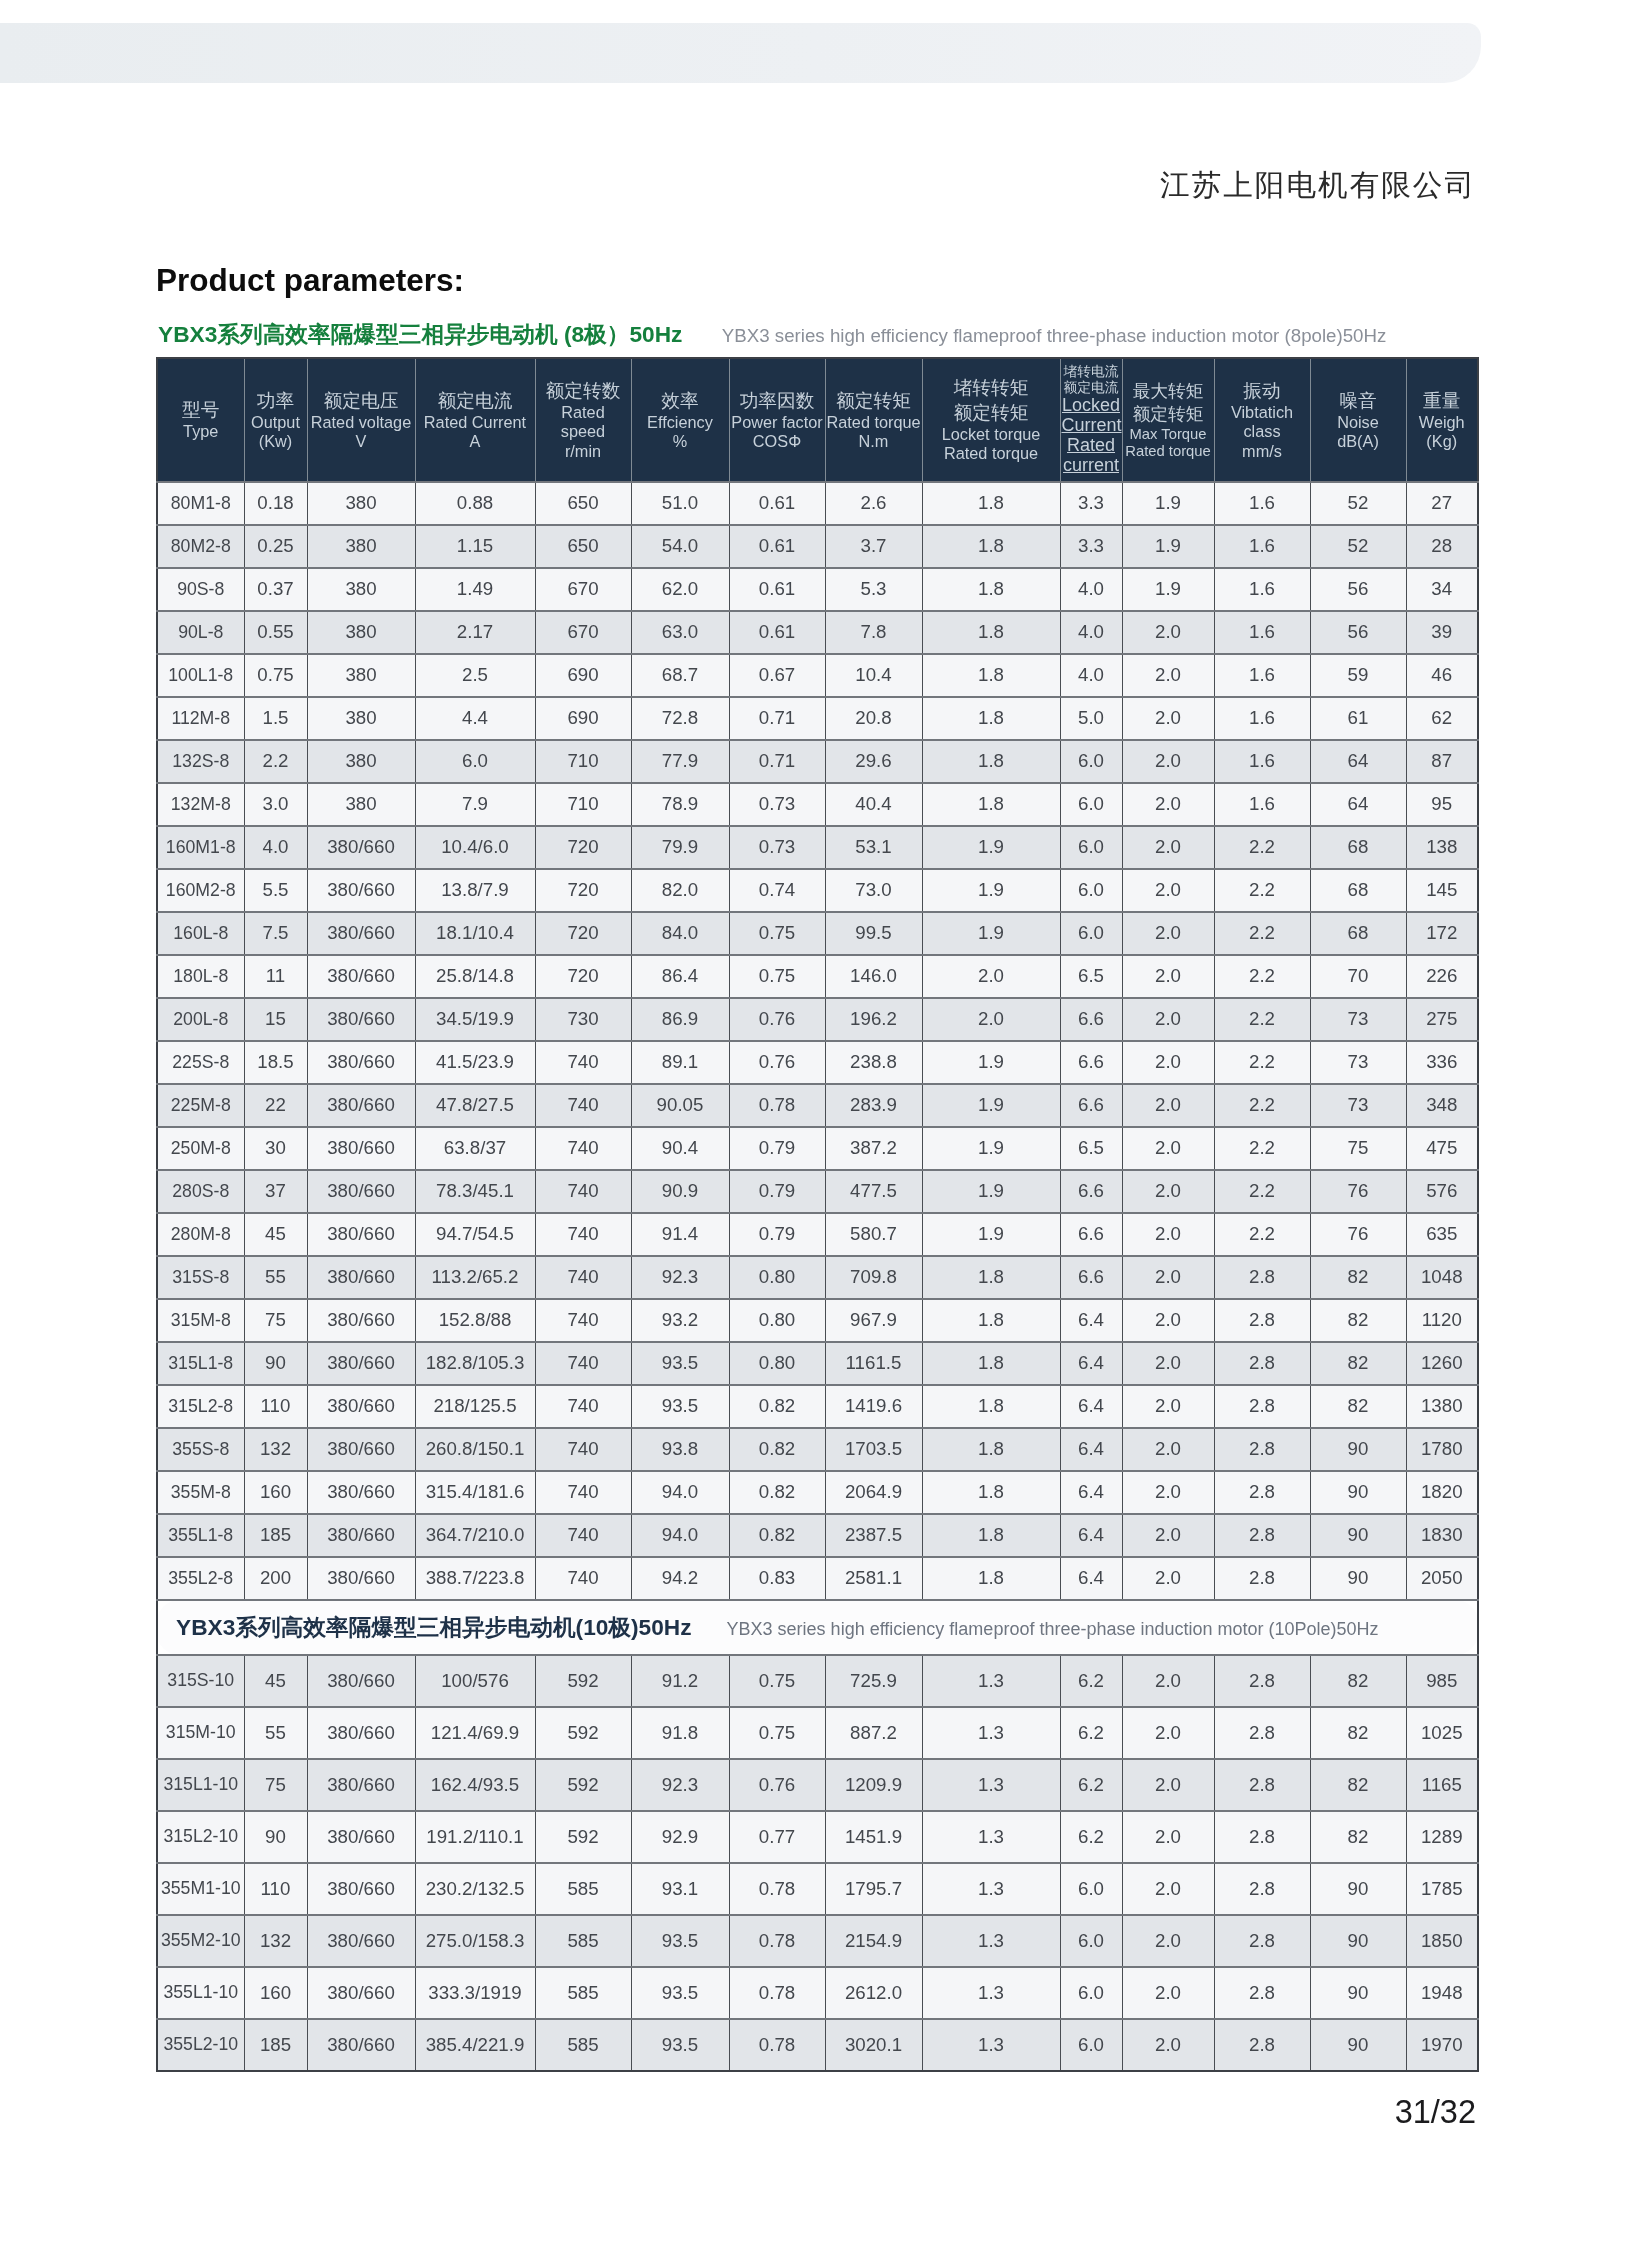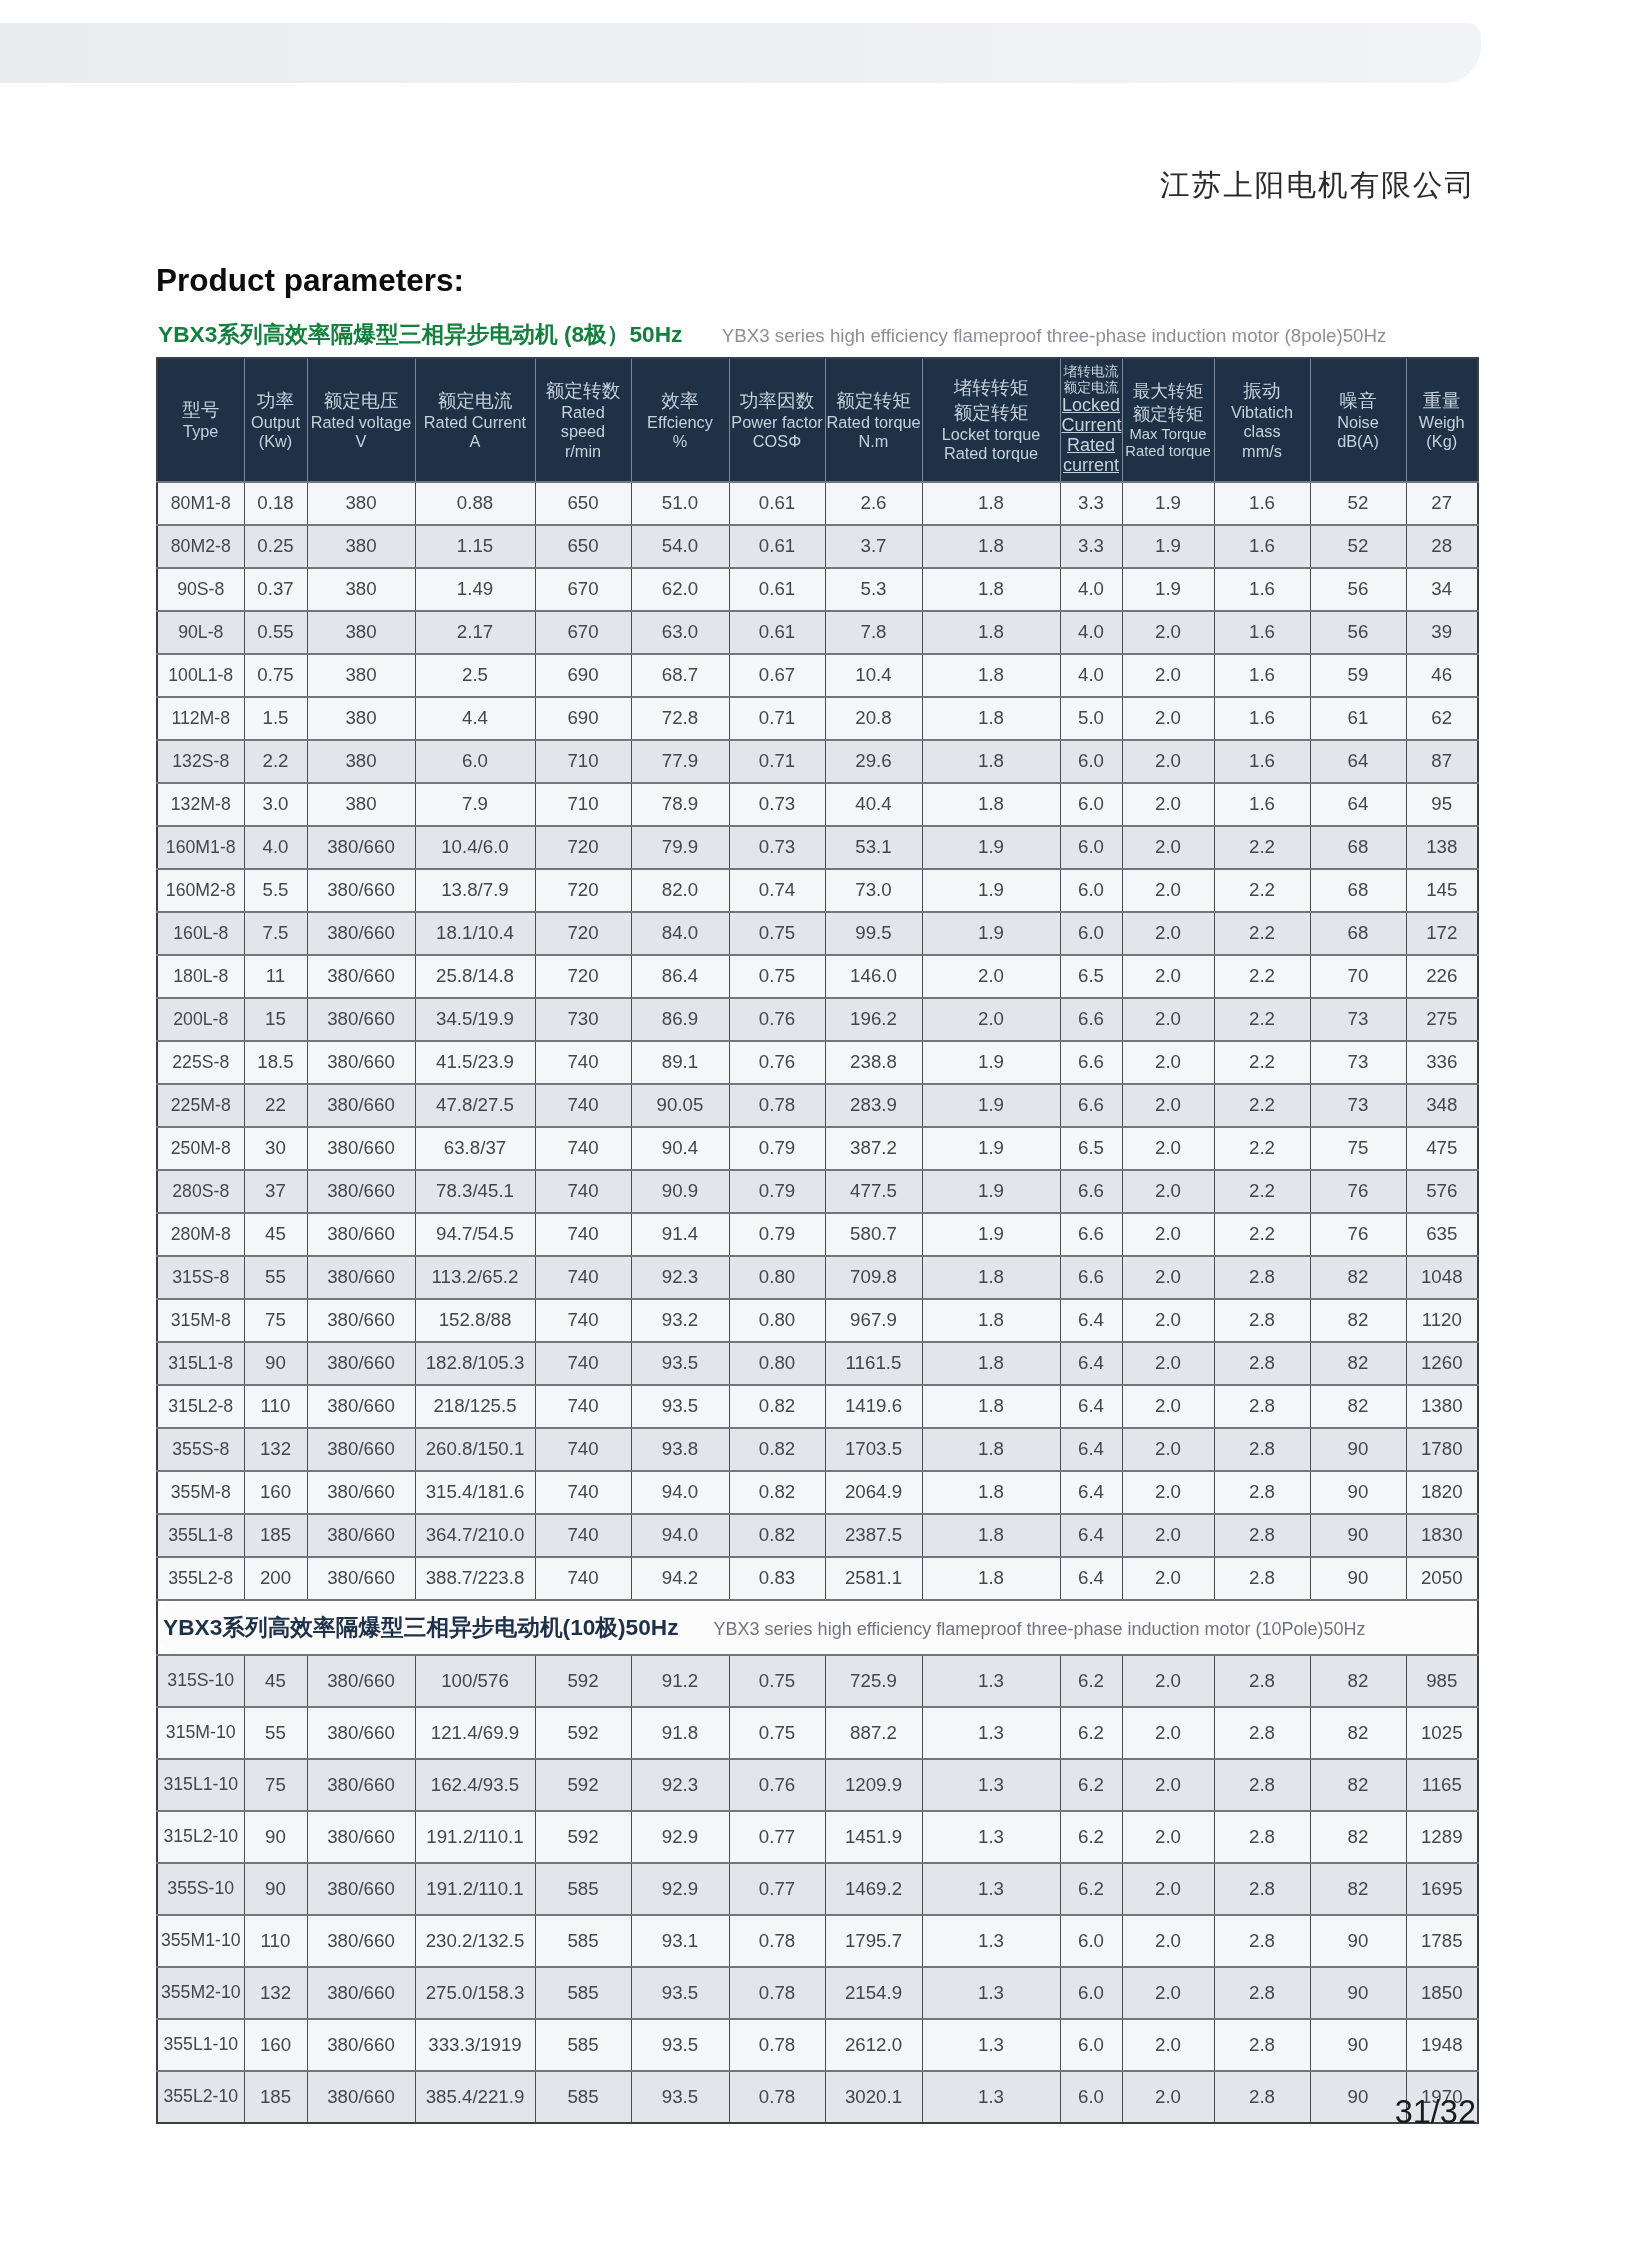--- a/index.html
+++ b/index.html
@@ -47,21 +47,21 @@
     border-left:1px solid #494d53;
     border-top:2px solid #72767c;
   }
   td:first-child{border-left:none;}
   tr.white td{background:#f5f6f8;}
   tr.gray td{background:#e2e5e9;}
   tr.r8{height:43px;}
   tr.r10{height:52px;}
   td.type{font-size:17.7px;}
   tr.divider td{
-    background:#fcfcfd;text-align:left;padding-left:5px;height:51px;white-space:nowrap;border-radius:22px;
+    background:#fcfcfd;text-align:left;padding-left:18px;height:51px;white-space:nowrap;border-radius:22px;
   }
   .div-zh{font-size:22.7px;font-weight:700;color:#1e3148;}
   .div-en{font-size:18px;color:#6e7580;margin-left:35px;}
   .page-num{
     position:absolute;top:2094px;left:156px;width:1320px;
     text-align:right;font-size:32.5px;color:#1b1b1d;
   }
 </style>
 </head>
 <body>
@@ -651,36 +651,20 @@
         <td>92.9</td>
         <td>0.77</td>
         <td>1451.9</td>
         <td>1.3</td>
         <td>6.2</td>
         <td>2.0</td>
         <td>2.8</td>
         <td>82</td>
         <td>1289</td>
       </tr>
-      <tr class="r10 gray">
-        <td class="type">355S-10</td>
-        <td>90</td>
-        <td>380/660</td>
-        <td>191.2/110.1</td>
-        <td>585</td>
-        <td>92.9</td>
-        <td>0.77</td>
-        <td>1469.2</td>
-        <td>1.3</td>
-        <td>6.2</td>
-        <td>2.0</td>
-        <td>2.8</td>
-        <td>82</td>
-        <td>1695</td>
-      </tr>
       <tr class="r10 white">
         <td class="type">355M1-10</td>
         <td>110</td>
         <td>380/660</td>
         <td>230.2/132.5</td>
         <td>585</td>
         <td>93.1</td>
         <td>0.78</td>
         <td>1795.7</td>
         <td>1.3</td>

